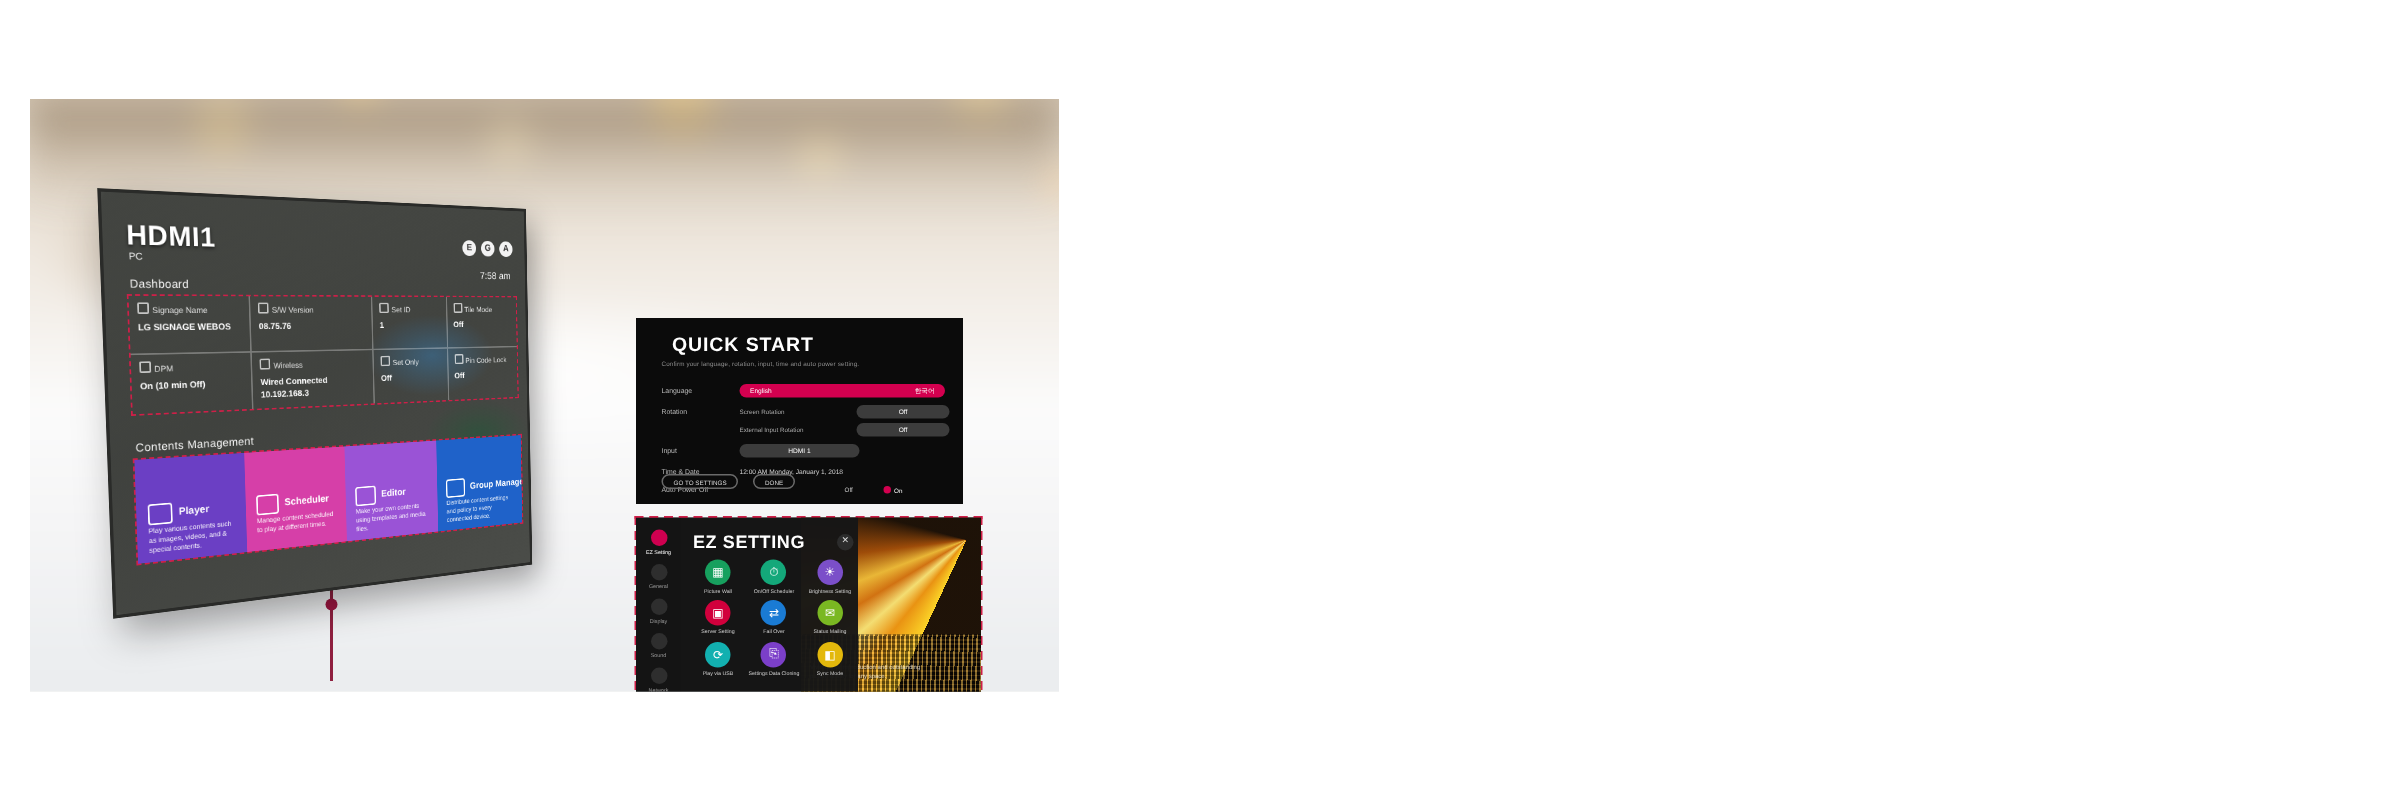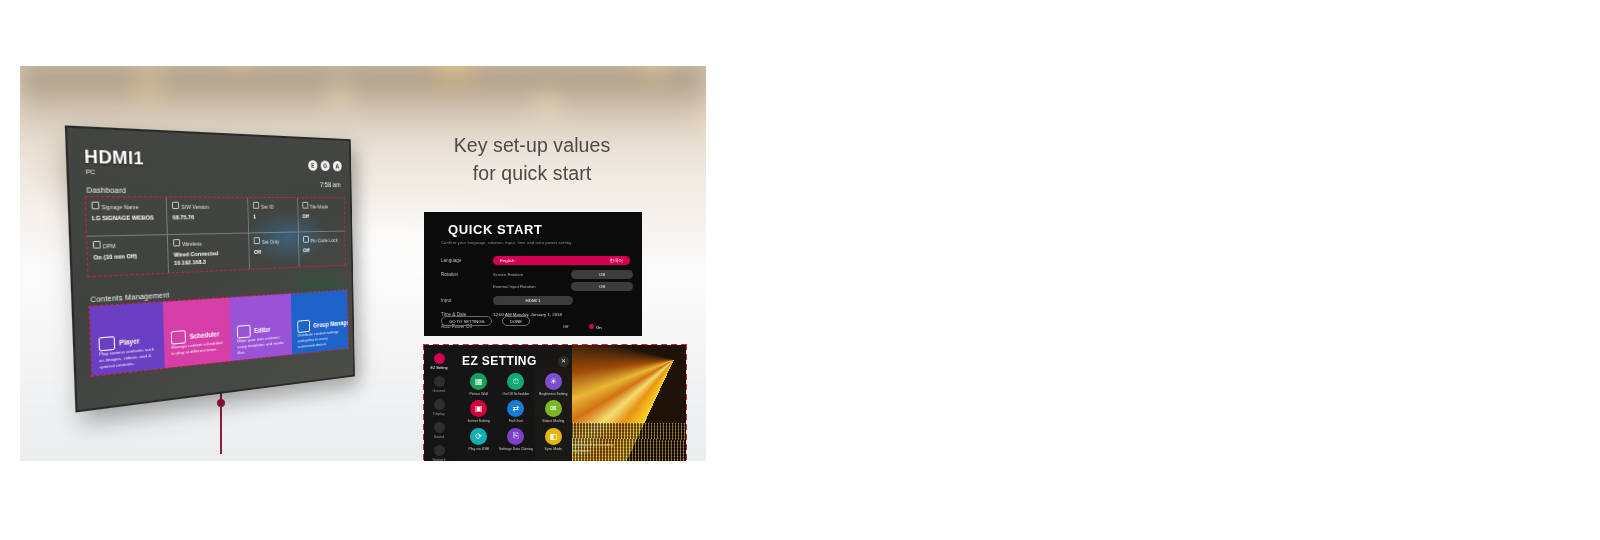--- a/index.html
+++ b/index.html
@@ -115,21 +115,21 @@
   .qsBar span{font-size:4.4px;color:#fff;}
   .qsSubLab{position:absolute;color:#a9a9a9;font-size:4.2px;top:2px;}
   .qsText{position:absolute;color:#d6d6d6;font-size:4.4px;top:2px;}
   .qsBtn{position:absolute;bottom:10px;height:10px;border:1px solid #6a6a6a;border-radius:6px;color:#dcdcdc;
     font-size:4.2px;display:flex;align-items:center;justify-content:center;padding:0 7px;box-sizing:border-box;}
   .qsRadio{position:absolute;top:2px;font-size:4.2px;color:#cfcfcf;}
   .qsRadio.on{color:#fff;}
   .qsRadio.on:before{content:"";display:inline-block;width:5px;height:5px;border-radius:50%;background:#d3004f;margin-right:2px;vertical-align:-.5px;}
 
   
-  #ez{position:absolute;left:404px;top:279px;width:262px;height:124px;background:#1b1b1b;overflow:hidden;outline:2px dashed #cf1f48;outline-offset:-1px;}
+  #ez{position:absolute;left:404px;top:279px;width:230px;height:124px;background:#1b1b1b;overflow:hidden;outline:2px dashed #cf1f48;outline-offset:-1px;}
   #ezPhoto{position:absolute;left:110px;top:0;right:0;bottom:0;
     background:
       conic-gradient(from 205deg at 92% 12%, rgba(255,214,40,.98) 0deg, rgba(255,160,20,.9) 14deg, rgba(255,232,120,.95) 24deg, rgba(240,130,20,.85) 34deg, rgba(255,200,60,.9) 44deg, rgba(190,90,10,.8) 58deg, rgba(30,18,8,.9) 80deg),
       linear-gradient(#1a1205,#2a1c08);
   }
   #ezPhoto:after{
     content:"";position:absolute;left:0;bottom:0;right:0;height:46px;
     background:repeating-linear-gradient(92deg,rgba(255,205,90,.55) 0 1px,rgba(0,0,0,.55) 1px 3px),
                repeating-linear-gradient(0deg,rgba(255,190,70,.35) 0 1px,rgba(0,0,0,.4) 1px 3px);
     opacity:.85;
@@ -151,22 +151,20 @@
 </head>
 <body>
 
 <div id="stage">
 
   <div id="slide">
     <div class="bg"></div>
     <div class="bgtop"></div>
 
     <div class="calloutLabel" id="lbl-status">Display’s Current Status</div>
-    <div class="calloutLabel" id="lbl-quickstart">Key set-up values
-for quick start</div>
 
     <div class="dot" id="dot-top"></div>
     <div class="leader" id="leader-top"></div>
     <div class="leader" id="leader-bot"></div>
     <div class="dot" id="dot-bot"></div>
 
     <div id="tvWrap">
       <div id="tv">
         <div class="panelphoto"></div>
         <div class="scrim"></div>

